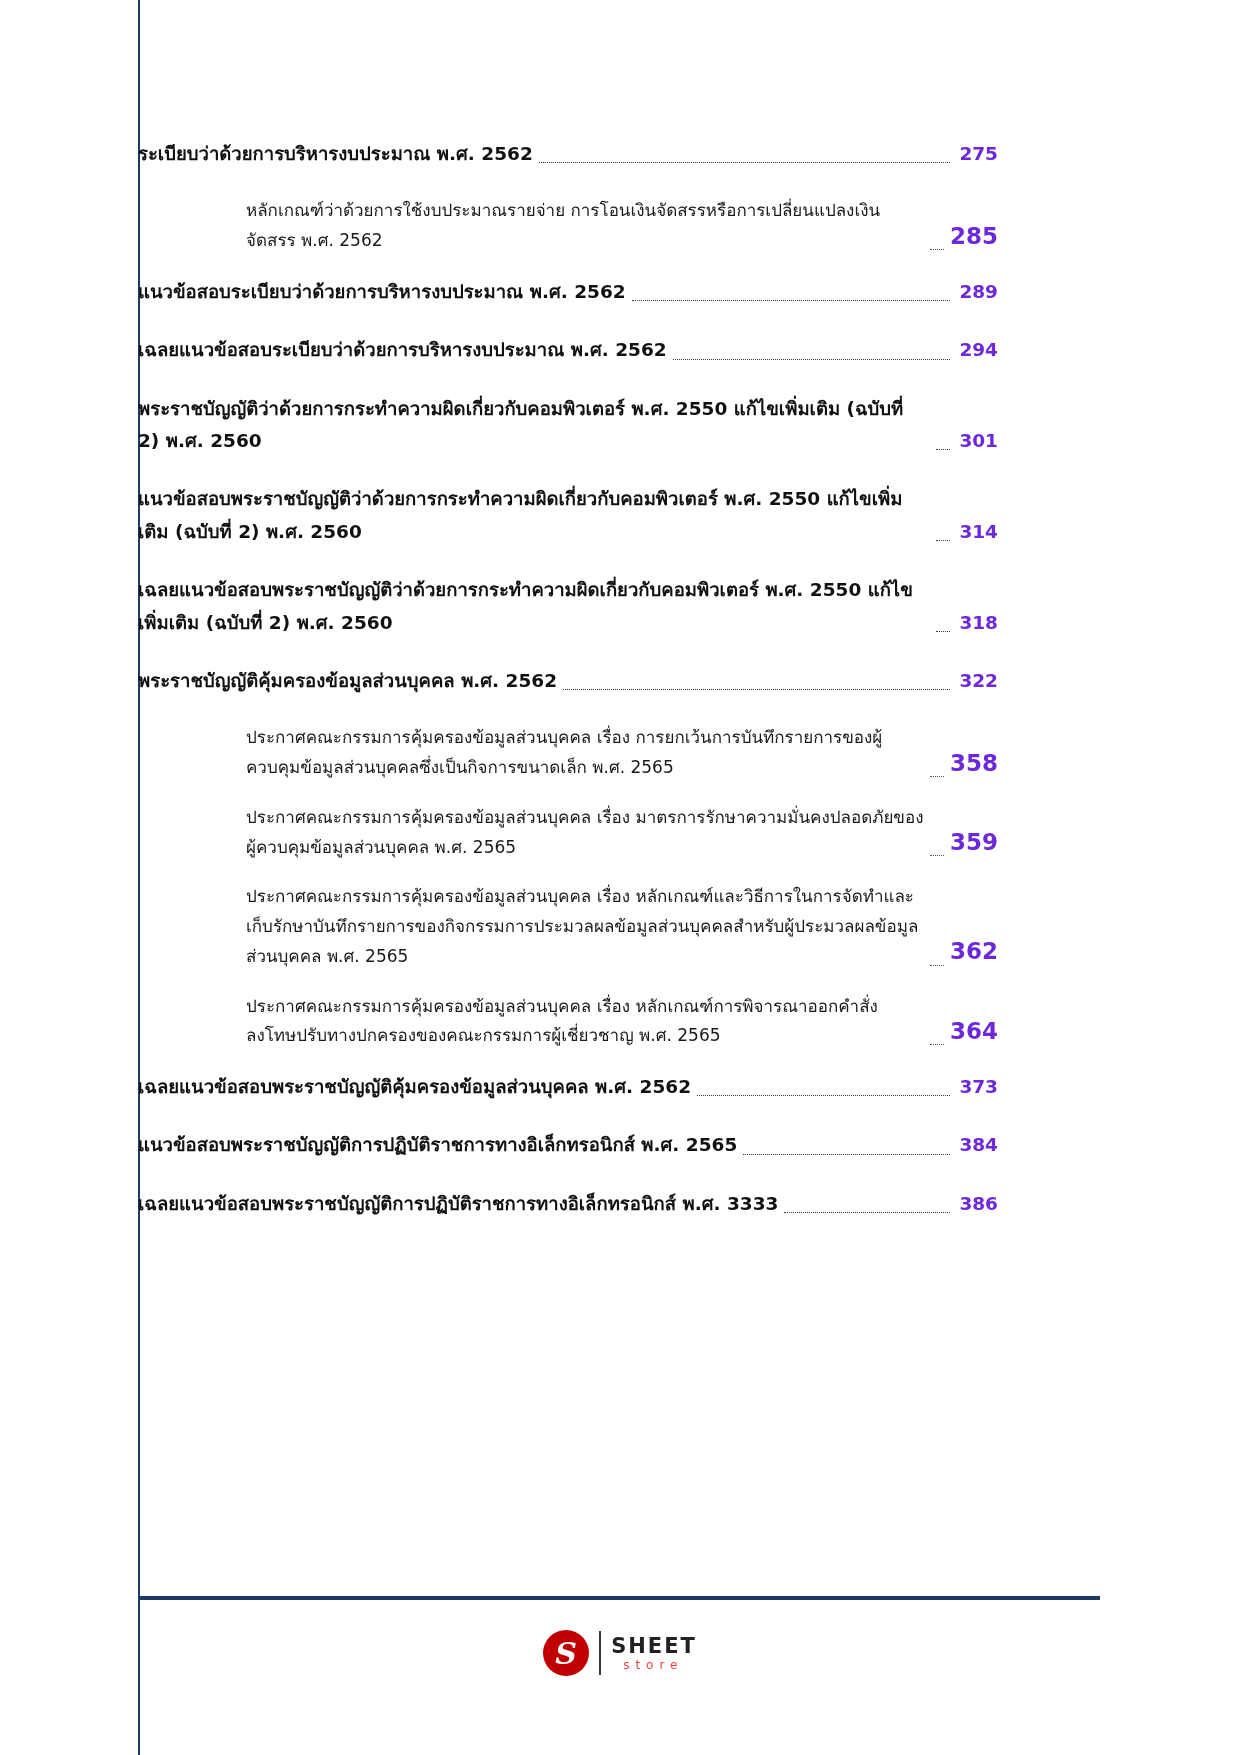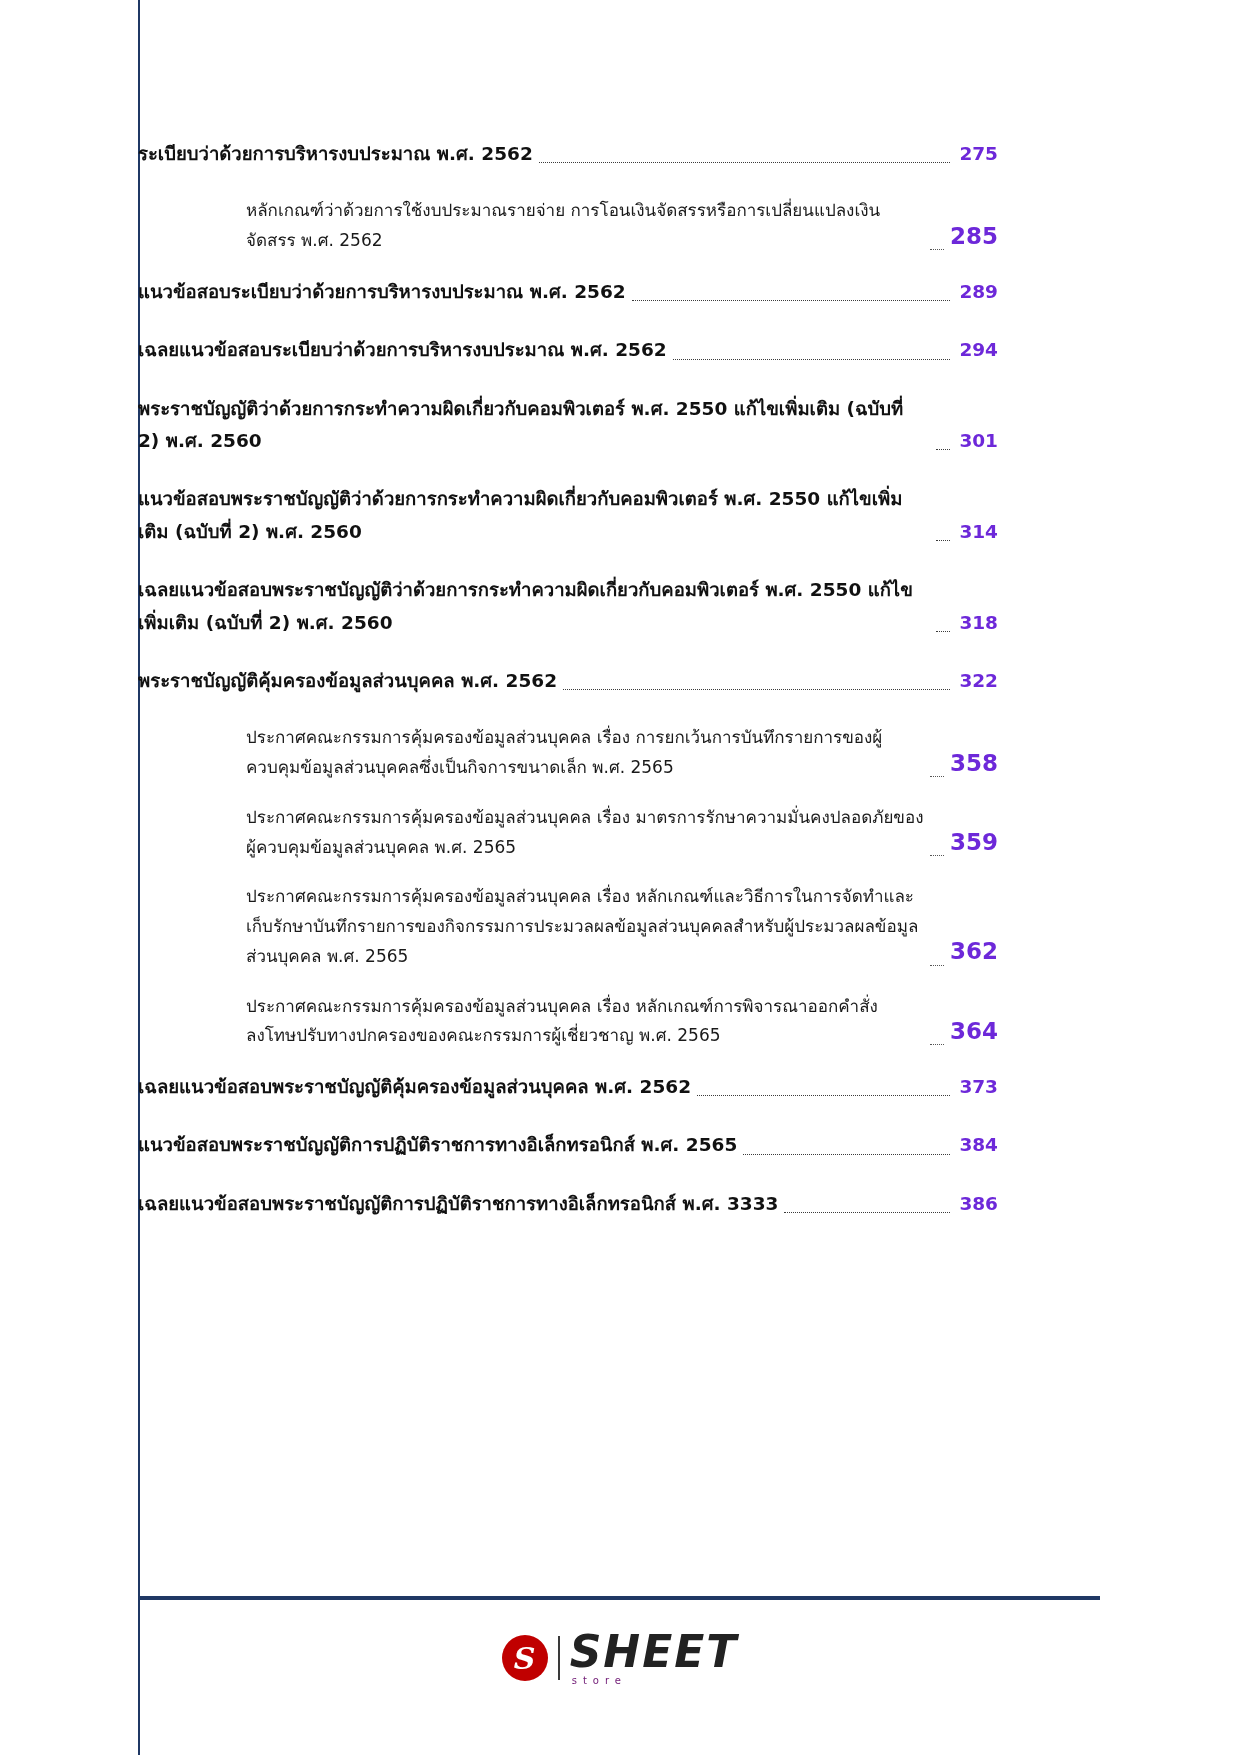--- a/index.html
+++ b/index.html
@@ -121,32 +121,31 @@
     width: 2px;
     height: 44px;
     background: #3a3a3a;
   }
   .logo-text {
     display: flex;
     flex-direction: column;
     line-height: 1;
   }
   .logo-main {
-    font-size: 44px;
+    font-size: 21px;
     font-weight: bold;
     letter-spacing: 2px;
     color: #222222;
-    font-style: italic;
   }
   .logo-sub {
-    font-size: 10px;
+    font-size: 12px;
     letter-spacing: 6px;
-    color: #701a75;
+    color: #ef4444;
     margin-top: 2px;
-    margin-left: 2px;
+    margin-left: 12px;
   }
 </style>
 </head>
 <body>
 
 <div class="page">
 
   <div class="left-rule"></div>
 
   <div class="toc" id="toc">

